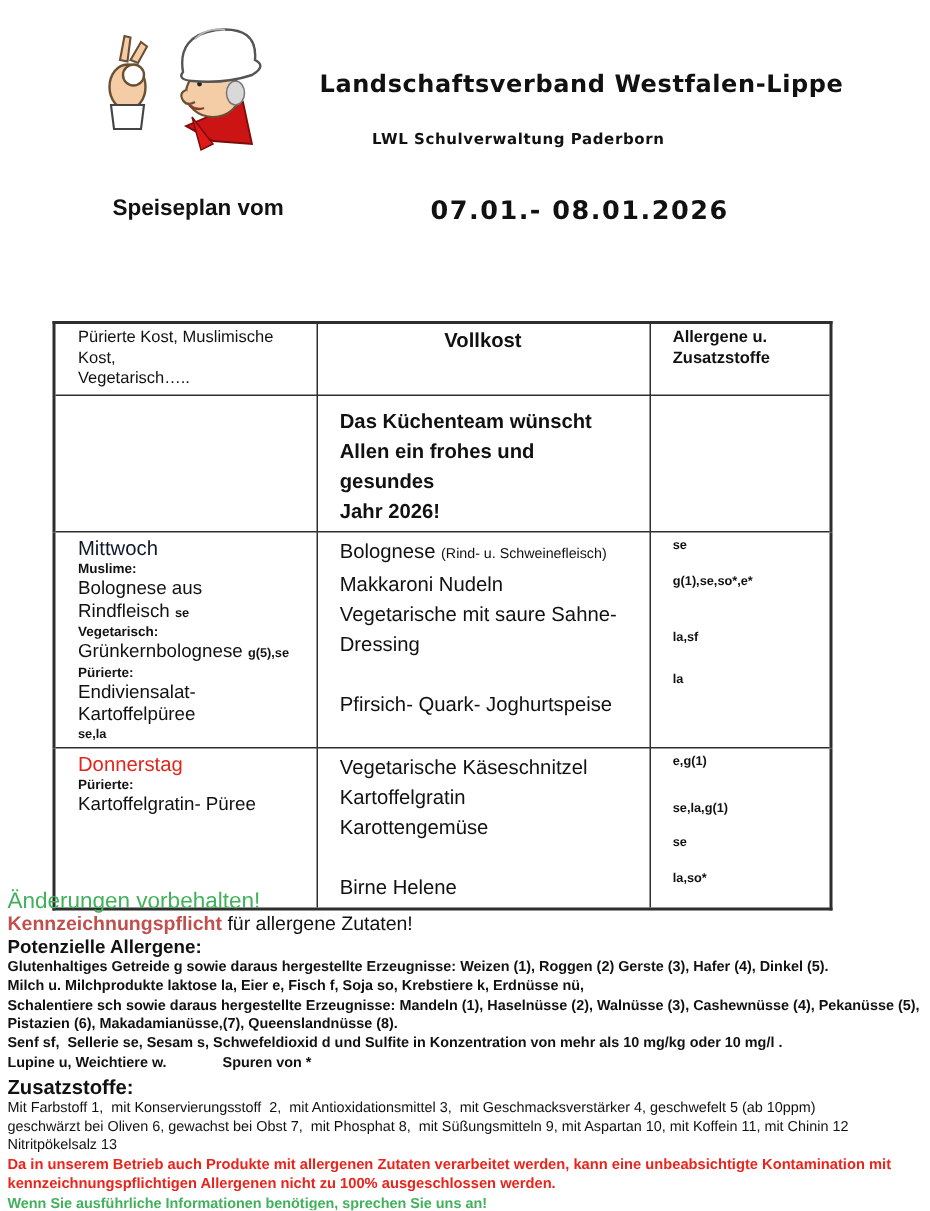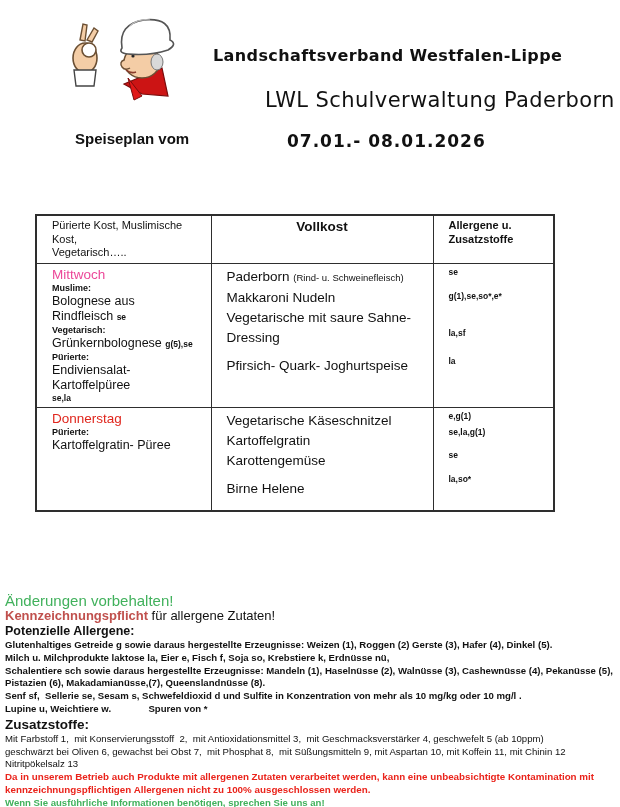--- a/index.html
+++ b/index.html
@@ -4,21 +4,21 @@
 <title>Speiseplan</title>
 <style>
   * { margin:0; padding:0; box-sizing:border-box; }
   html,body { background:#fff; }
   body { font-family:"Liberation Sans", sans-serif; color:#111; }
   .page { position:relative; width:620px; height:807px; background:#fff; overflow:hidden; }
 
   
   .chef-logo { position:absolute; left:58px; top:10px; width:128px; height:108px; }
   .org-line1 { position:absolute; left:213px; top:46px; font-size:16px; font-weight:bold; letter-spacing:.4px; font-family:"DejaVu Sans", sans-serif; }
-  .org-line2 { position:absolute; left:265px; top:88px; font-size:21px; font-weight:normal; letter-spacing:.4px; font-family:"DejaVu Sans", sans-serif; }
+  .org-line2 { position:absolute; left:248px; top:88px; font-size:10px; font-weight:bold; letter-spacing:.4px; font-family:"DejaVu Sans", sans-serif; }
   .plan-label { position:absolute; left:75px; top:130px; font-size:15px; font-weight:bold; }
   .date-range { position:absolute; left:287px; top:131px; font-size:17px; font-weight:bold; letter-spacing:1px; font-family:"DejaVu Sans", sans-serif; }
 
   
   .menu-table { position:absolute; left:35px; top:214px; border-collapse:collapse; table-layout:fixed; }
   .menu-table td { border:1px solid #2e2e2e; vertical-align:top; padding:3px 15px; }
   .menu-table { border:2px solid #2e2e2e; }
   .menu-table .outer-l { border-left-width:2px; }
   .menu-table .outer-r { border-right-width:2px; }
   .menu-table tr.hdr td { border-top-width:2px; }
@@ -40,27 +40,27 @@
   .day-name  { font-size:13.5px; line-height:16px; }
   .sub-label { font-size:9px; font-weight:bold; line-height:11px; }
   .alt-dish  { font-size:12.5px; line-height:15px; }
   .codes-inline { font-size:8.5px; font-weight:bold; }
   .codes-block  { font-size:8.5px; font-weight:bold; line-height:11px; }
 
   .vk-cell { padding-top:4px; }
   .vk-line { font-size:13.5px; line-height:20px; }
   .vk-note { font-size:9.5px; }
   .pre { white-space:pre-line; }
-  .gap-top { margin-top:8px; }
+  .gap-top { margin-top:20px; }
 
   .al-cell .code-line { font-size:8.5px; font-weight:bold; line-height:10px; }
   .al-cell .m1 { margin-top:14px; }
   .al-cell .m2 { margin-top:27px; }
   .al-cell .m3 { margin-top:18px; }
-  .al-cell2 .m1 { margin-top:6px; }
+  .al-cell2 .m1 { margin-top:21px; }
   .al-cell2 .m2 { margin-top:13px; }
   .al-cell2 .m3 { margin-top:14px; }
 
   
   .footer { position:absolute; left:5px; top:593px; width:612px; }
   .f-green   { font-size:15px; line-height:15px; }
   .f-kenn    { font-size:13px; line-height:16px; }
   .f-kenn .kenn-word { font-weight:bold; }
   .f-pot     { font-size:12.5px; font-weight:bold; line-height:15px; }
   .f-small   { font-size:9.6px; font-weight:bold; line-height:12.8px; white-space:pre-wrap; }
@@ -105,34 +105,43 @@
 
   <table class="menu-table">
     <tbody>
         <tr class="hdr r-hdr">
       <td class="c1 outer-l hdr-c1">Pürierte Kost, Muslimische Kost,
 Vegetarisch…..</td>
       <td class="c2 hdr-c2">Vollkost</td>
       <td class="c3 outer-r hdr-c3">Allergene u.
 Zusatzstoffe</td>
     </tr>
+    <tr class="r-greet">
+      <td class="c1 outer-l"></td>
+      <td class="c2">
+            <div class="greeting">Das Küchenteam wünscht
+Allen ein frohes und gesundes
+Jahr 2026!</div>
+          </td>
+      <td class="c3 outer-r"></td>
+    </tr>
 
     <tr class="r-mi">
       <td class="c1 outer-l">
-        <div class="day-name day-red" style="color: #ec4899;">Mittwoch</div>
+        <div class="day-name day-red" style="color: #0f172a;">Mittwoch</div>
         <div class="sub-label">Muslime:</div>
         <div class="alt-dish"><span>Bolognese aus Rindfleisch</span> <span class="codes-inline">se</span></div>
         <div class="sub-label">Vegetarisch:</div>
         <div class="alt-dish"><span>Grünkernbolognese</span> <span class="codes-inline">g(5),se</span></div>
         <div class="sub-label">Pürierte:</div>
         <div class="alt-dish">Endiviensalat- Kartoffelpüree</div>
         <div class="codes-block">se,la</div>
       </td>
       <td class="c2 vk-cell">
-        <div class="vk-line"><span>Paderborn</span> <span class="vk-note">(Rind- u. Schweinefleisch)</span></div>
+        <div class="vk-line"><span>Bolognese</span> <span class="vk-note">(Rind- u. Schweinefleisch)</span></div>
         <div class="vk-line">Makkaroni Nudeln</div>
         <div class="vk-line pre">Vegetarische mit saure Sahne-
 Dressing</div>
         <div class="vk-line gap-top">Pfirsich- Quark- Joghurtspeise</div>
       </td>
       <td class="c3 outer-r al-cell">
         <div class="code-line">se</div>
         <div class="code-line m1">g(1),se,so*,e*</div>
         <div class="code-line m2">la,sf</div>
         <div class="code-line m3">la</div>

